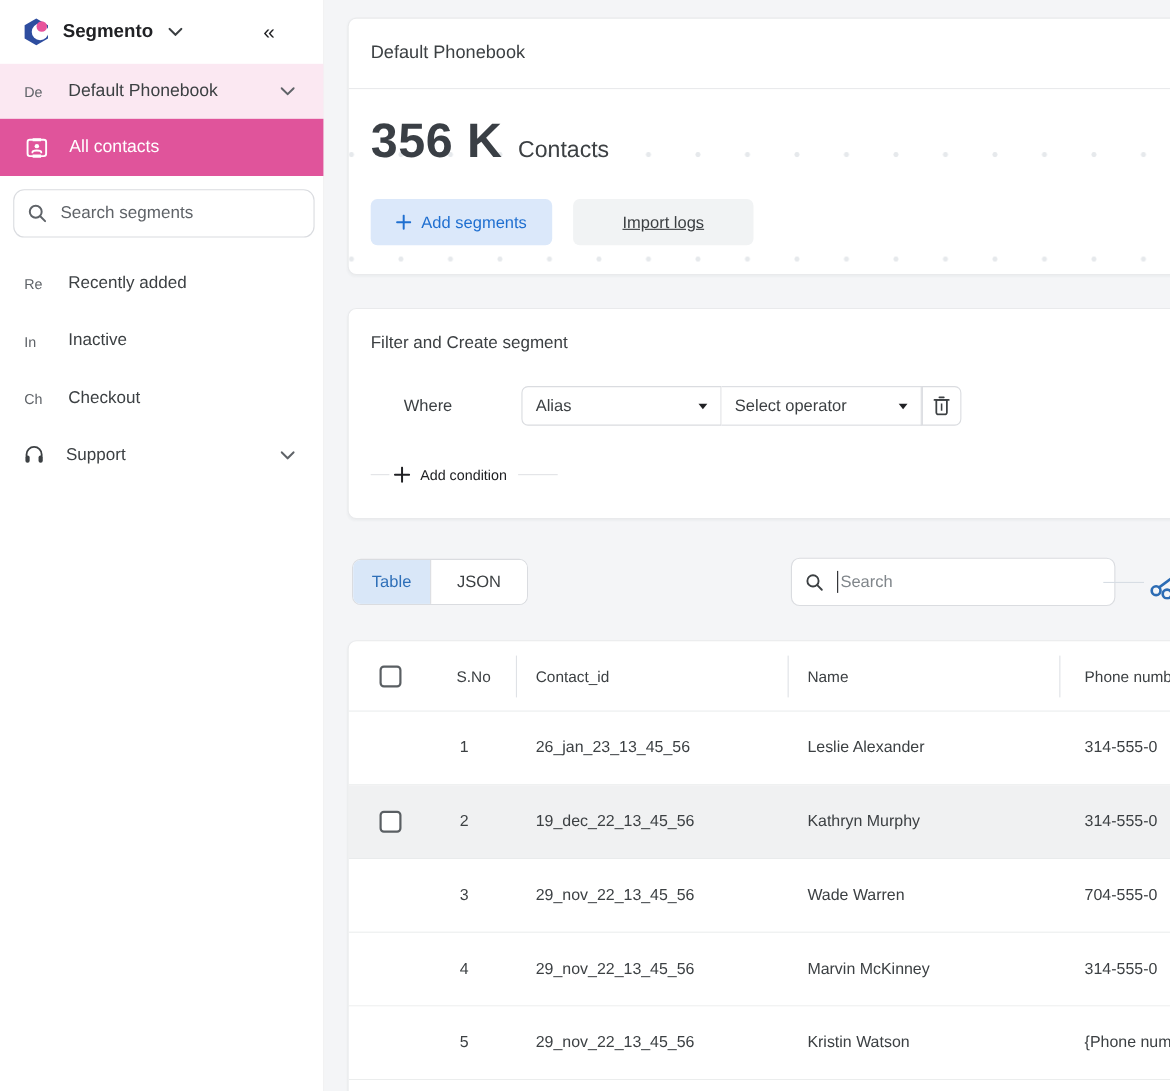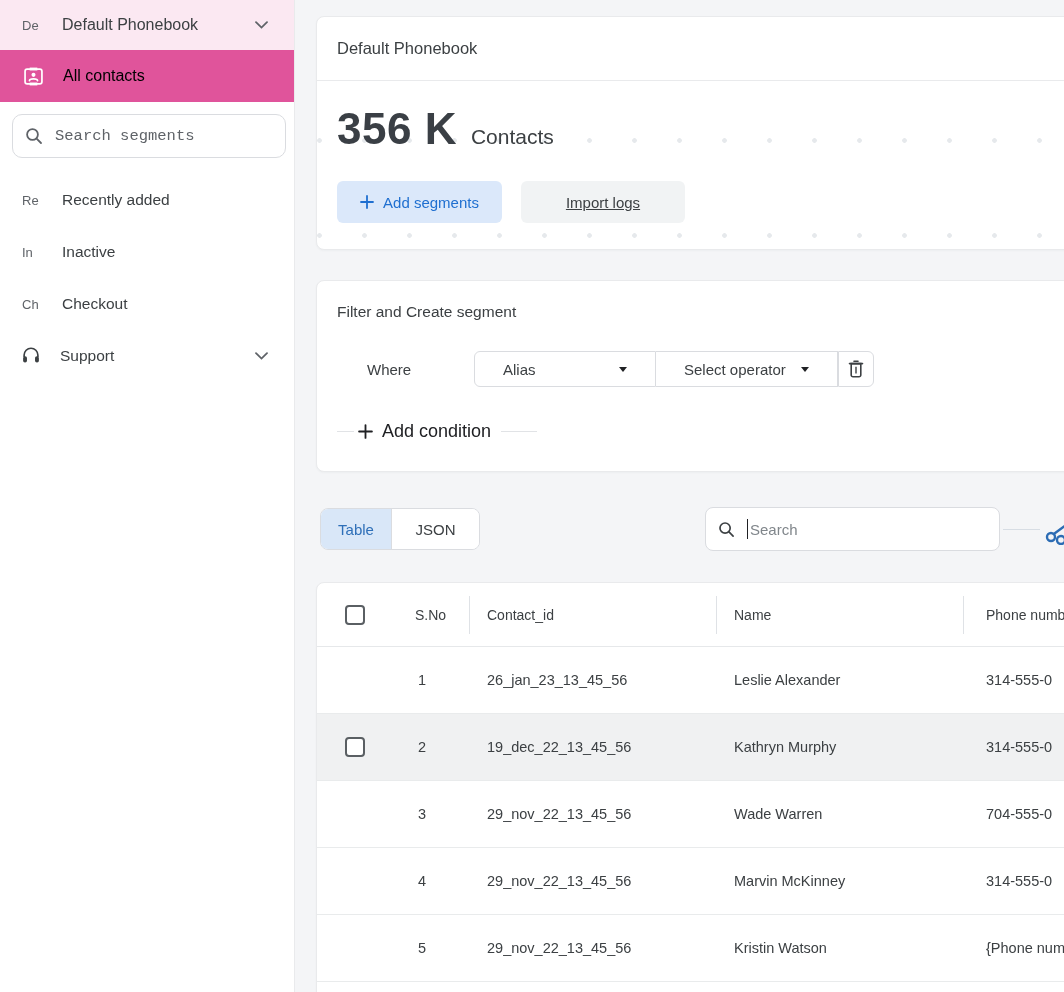--- a/index.html
+++ b/index.html
@@ -11,23 +11,23 @@
   .sidebar { width:295px; min-width:295px; background:#fff; border-right:1px solid #e9eaec; position:relative; }
   .brand-row { height:58px; display:flex; align-items:center; padding:0 0 0 20px; }
   .brand-name { font-size:17px; font-weight:700; color:#202124; margin-left:11px; }
   .brand-caret { margin-left:14px; display:flex; }
   .collapse-btn { margin-left:auto; margin-right:44px; font-size:19px; color:#202124; cursor:pointer; line-height:1; }
   .phonebook-row { height:50px; background:#fbe8f2; display:flex; align-items:center; padding:0 26px 0 22px; cursor:pointer; }
   .prefix-badge { width:40px; font-size:13px; font-weight:500; color:#5f6368; }
   .side-label { font-size:16px; color:#3c4043; }
   .phonebook-row .chev { margin-left:auto; display:flex; }
   .all-contacts-row { height:52px; background:#e0549b; display:flex; align-items:center; padding:0 22px; cursor:pointer; margin-bottom:12px; }
-  .all-contacts-row .side-label { color:#000000; margin-left:18px; }
+  .all-contacts-row .side-label { color:#ffffff; margin-left:18px; }
   .search-seg-box { margin:0 8px 0 12px; height:44px; border:1px solid #dadce0; border-radius:10px; display:flex; align-items:center; padding:0 12px; background:#fff; }
-  .search-seg-box input { border:none; outline:none; font-size:15.5px; color:#3c4043; margin-left:12px; width:190px; font-family:Liberation Mono, monospace; background:transparent; }
+  .search-seg-box input { border:none; outline:none; font-size:15.5px; color:#3c4043; margin-left:12px; width:190px; font-family:Liberation Sans, sans-serif; background:transparent; }
   .search-seg-box input::placeholder { color:#5f6368; }
   .nav-list { margin-top:16px; }
   .nav-item { height:52px; display:flex; align-items:center; padding:0 26px 0 22px; cursor:pointer; }
   .nav-item .side-label { font-size:15.5px; }
   .support-row { height:52px; display:flex; align-items:center; padding:0 26px 0 20px; cursor:pointer; }
   .support-row .side-label { margin-left:18px; font-size:15.5px; }
   .support-row .chev { margin-left:auto; display:flex; }
 
   
   .main { flex:1; background:#f4f5f7; padding:16px 0 0 21px; position:relative; overflow:visible; }
@@ -47,40 +47,40 @@
   .btn { height:42px; border:none; border-radius:6px; font-size:15px; font-weight:500; font-family:"Liberation Sans",sans-serif; display:flex; align-items:center; justify-content:center; cursor:pointer; }
   .btn-add { background:#dbe8fa; color:#1f6fd0; width:165px; gap:9px; }
   .btn-import { background:#f1f3f4; color:#3c4043; width:164px;text-decoration:underline; }
 
   .filter-card { margin-top:30px; padding:22px 20px 0 20px; height:192px; }
   .filter-title { font-size:15.5px; color:#3c4043; height:22px; }
   .where-row { margin-top:26px; display:flex; align-items:center; }
   .where-label { width:107px; font-size:15px; color:#3c4043;margin-left:30px; }
   .cond-group { display:flex; height:36px; }
   .cond-seg { border:1px solid #dadce0; background:#fff; display:flex; align-items:center; }
-  .cond-select { width:182px; padding:0 28px; justify-content:space-between; cursor:pointer; font-size:15px; color:#3c4043; }
+  .cond-select { width:182px; padding:0 12px; justify-content:space-between; cursor:pointer; font-size:15px; color:#3c4043; }
   .cond-select + .cond-select { border-left:none; }
   .cond-seg.first { border-radius:6px 0 0 6px; }
   .cond-value { width:188px; border-left:none; }
   .cond-value input { border:none; outline:none; width:100%; padding:0 12px; font-size:15px; color:#3c4043; font-family:"Liberation Sans",sans-serif; background:transparent; }
   .cond-value input::placeholder { color:#9aa0a6; }
   .cond-trash { width:36px; border-left:1px solid #dadce0; border-radius:0 6px 6px 0; justify-content:center; cursor:pointer; border-left:1px solid #dadce0; }
   .caret-down { width:0; height:0; border-left:4.5px solid transparent; border-right:4.5px solid transparent; border-top:5.5px solid #202124; }
   .add-cond-row { margin-top:30px; display:flex; align-items:center; height:28px; }
   .stub { height:1px; background:#e1e3e6; }
   .stub.l { width:17px; }
   .stub.r { width:36px; }
-  .add-cond-btn { display:flex; align-items:center; gap:9px; padding:0 10px 0 4px; font-size:18px; font-weight:500; color:#202124; cursor:pointer; background:none; border:none; font-family:"Liberation Sans",sans-serif; }
+  .add-cond-btn { display:flex; align-items:center; gap:9px; padding:0 10px 0 4px; font-size:13px; font-weight:500; color:#202124; cursor:pointer; background:none; border:none; font-family:"Liberation Sans",sans-serif; }
 
   .toolbar { position:relative; height:44px; margin-top:35px; }
   .view-toggle { position:absolute; left:4px; top:1px; height:42px; display:flex; border:1px solid #dadce0; border-radius:8px; overflow:hidden; background:#fff; }
   .toggle-seg { display:flex; align-items:center; justify-content:center; font-size:15px; cursor:pointer; }
   .toggle-seg.active { background:#d9e7f8; color:#2e6fb8; width:70px; }
   .toggle-seg.idle { background:#fff; color:#3c4043; width:88px; border-left:1px solid #dadce0; }
-  .search-box { position:absolute; left:389px; top:0; width:295px; height:44px; border:1px solid #dadce0; border-radius:8px; background:#fff; display:flex; align-items:center; padding:0 12px; }
+  .search-box { position:absolute; left:403px; top:0; width:295px; height:44px; border:1px solid #dadce0; border-radius:8px; background:#fff; display:flex; align-items:center; padding:0 12px; }
   .text-caret { width:1px; height:20px; background:#202124; margin-left:12px; }
   .search-ph { font-size:15px; color:#80868b; margin-left:2px; }
   .cut-line { position:absolute; left:687px; top:22px; width:37px; height:1px; background:#d7dde4; }
   .cut-icon { position:absolute; left:724px; top:8px; }
 
   
   .table-card { margin-top:31px; border-radius:8px 8px 0 0; overflow:hidden; }
   .t-row { display:grid; grid-template-columns:98px 54px 247px 247px 1fr; align-items:center; }
   .t-head { height:64px; border-bottom:1px solid #e6e8ea; font-size:14px; font-weight:500; color:#3c4043; }
   .t-head .hcell { position:relative; height:64px; display:flex; align-items:center; }
@@ -100,20 +100,36 @@
   .t-sliver { height:60px; background:#fff; }
 
   svg { display:block; }
 </style>
 </head>
 <body>
 
 <div class="app">
 
   <div class="sidebar">
+    <div class="brand-row">
+      <span>
+        <svg width="26" height="26" viewBox="0 0 24 24">
+          <polygon points="12,0.8 21.8,6.4 21.8,17.6 12,23.2 2.2,17.6 2.2,6.4" fill="#2e4d9f"></polygon>
+          <circle cx="15.2" cy="12" r="7" fill="#ffffff"></circle>
+          <circle cx="16.6" cy="7.4" r="4.4" fill="#e8549c"></circle>
+        </svg>
+      </span>
+      <span class="brand-name">Segmento</span>
+      <span class="brand-caret">
+        <svg width="13" height="8" viewBox="0 0 13 8">
+            <path d="M1 1.2 L6.5 6.6 L12 1.2" fill="none" stroke="#3c4043" stroke-width="1.8" stroke-linecap="round"></path>
+          </svg>
+      </span>
+      <span class="collapse-btn">«</span>
+    </div>
 
     <div class="phonebook-row">
       <span class="prefix-badge">De</span>
       <span class="side-label">Default Phonebook</span>
       <span class="chev">
         <svg width="13" height="8" viewBox="0 0 13 8">
             <path d="M1 1.2 L6.5 6.6 L12 1.2" fill="none" stroke="#5f6368" stroke-width="1.8" stroke-linecap="round"></path>
           </svg>
       </span>
     </div>

